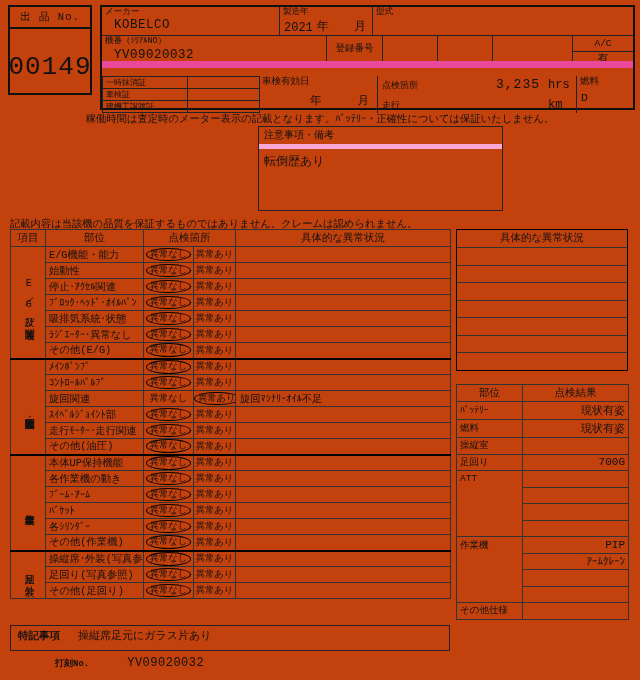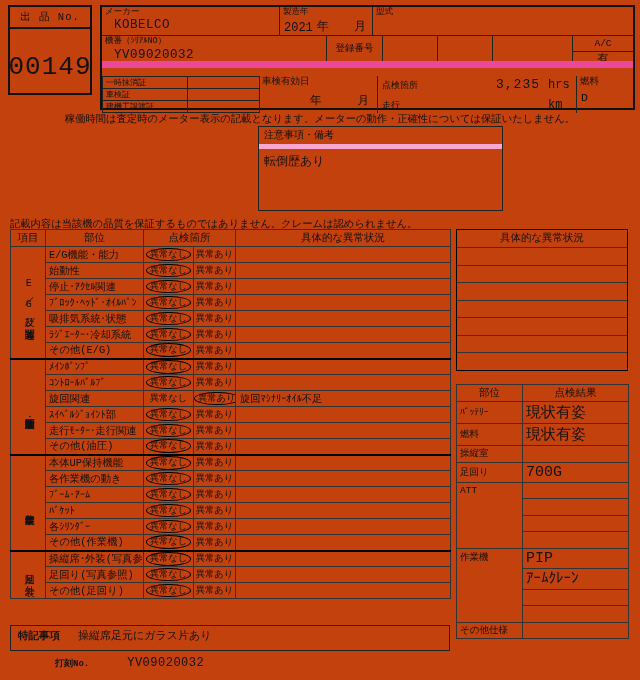--- a/index.html
+++ b/index.html
@@ -71,21 +71,21 @@
   .ab-row{height:16.5px;border-bottom:1px solid #333;}
   .ab-row:last-child{border-bottom:none;}
   
   table.rtable{position:absolute;left:456px;top:384px;width:172px;border-collapse:collapse;table-layout:fixed;
                border:1.5px solid #000;}
   .rtable th,.rtable td{border:1px solid #333;box-sizing:border-box;overflow:hidden;white-space:nowrap;}
   .rtable thead th{height:17px;font-size:10.5px;font-weight:normal;}
   .rtable tbody td{height:16.5px;}
   .rpart{font-size:9.5px;padding:1px 3px;text-align:left;}
   .rpart.top-al{vertical-align:top;padding-top:2px;}
-  .rres{font-size:15px;padding:1px 3px;text-align:left;}
+  .rres{font-size:11px;padding:1px 3px;text-align:right;}
   
   .special-box{position:absolute;left:10px;top:625px;width:440px;height:26px;border:1px solid #222;box-sizing:border-box;}
   .sp-label{font-size:10.5px;font-weight:bold;margin:3px 0 0 7px;display:inline-block;}
   .sp-value{font-size:11px;margin-left:18px;}
   .stamp-row{position:absolute;left:55px;top:656px;display:flex;align-items:baseline;}
   .stamp-label{font-size:9px;font-weight:bold;}
   .stamp-value{font-size:12px;margin-left:38px;letter-spacing:.5px;}
 </style>
 </head>
 <body>
@@ -164,21 +164,21 @@
           <span class="hunit auto">km</span>
         </div>
       </div>
       <div class="fuel">
         <span class="slabel" style="font-size:9.5px">燃料</span>
         <div class="fv">D</div>
       </div>
     </div>
   </div>
 
-  <div class="meter-note">稼働時間は査定時のメーター表示の記載となります。メーターの動作・正確性については保証いたしません。</div>
+  <div class="meter-note">稼働時間は査定時のメーター表示の記載となります。ﾊﾞｯﾃﾘｰ・正確性については保証いたしません。</div>
   <div class="remarks-box">
     <div class="remarks-head">注意事項・備考</div>
     <div class="remarks-body">転倒歴あり</div>
   </div>
   <div class="quality-note">記載内容は当該機の品質を保証するものではありません。クレームは認められません。</div>
 
   <table class="insp">
     <colgroup>
       <col style="width:35px">
         <col style="width:98px">
@@ -220,21 +220,21 @@
           <td class="check-cell"><span>異常あり</span></td>
           <td class="detail-cell"></td>
         </tr>
         <tr>
           <td class="part-cell">吸排気系統･状態</td>
           <td class="check-cell"><span class="oval">異常なし</span></td>
           <td class="check-cell"><span>異常あり</span></td>
           <td class="detail-cell"></td>
         </tr>
         <tr>
-          <td class="part-cell">ﾗｼﾞｴｰﾀｰ･冷却系統</td>
+          <td class="part-cell">ﾗｼﾞｴｰﾀｰ･異常なし</td>
           <td class="check-cell"><span class="oval">異常なし</span></td>
           <td class="check-cell"><span>異常あり</span></td>
           <td class="detail-cell"></td>
         </tr>
         <tr>
           <td class="part-cell">その他(E/G)</td>
           <td class="check-cell"><span class="oval">異常なし</span></td>
           <td class="check-cell"><span>異常あり</span></td>
           <td class="detail-cell"></td>
         </tr>

